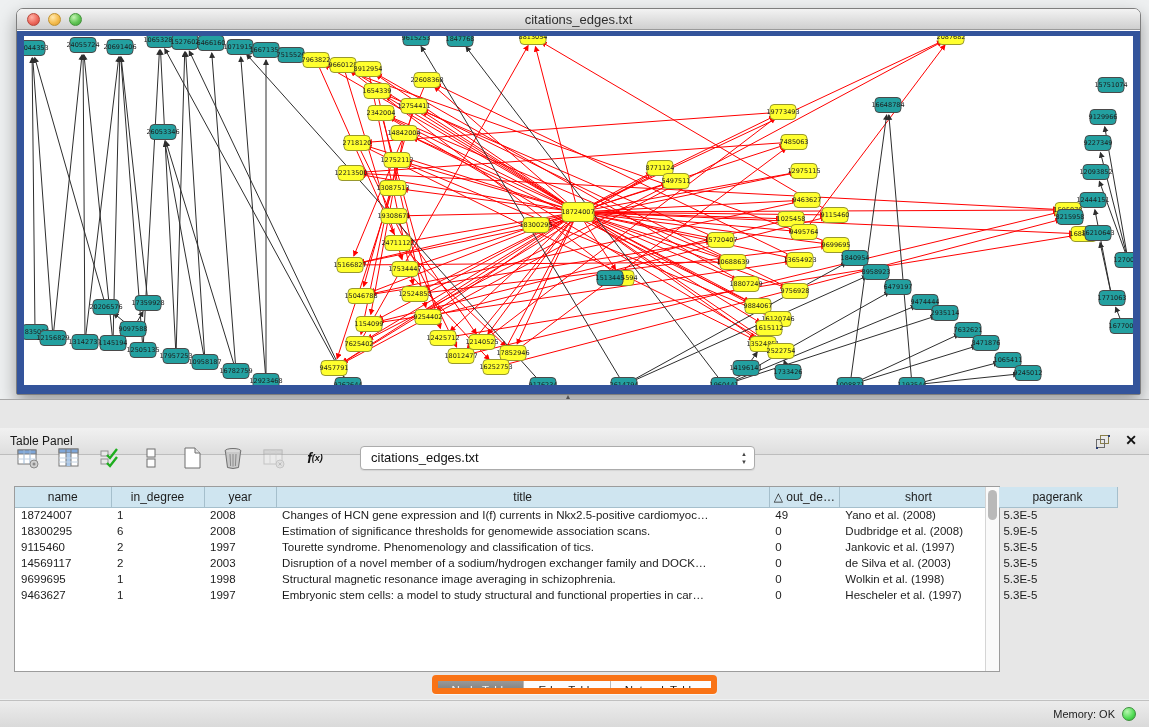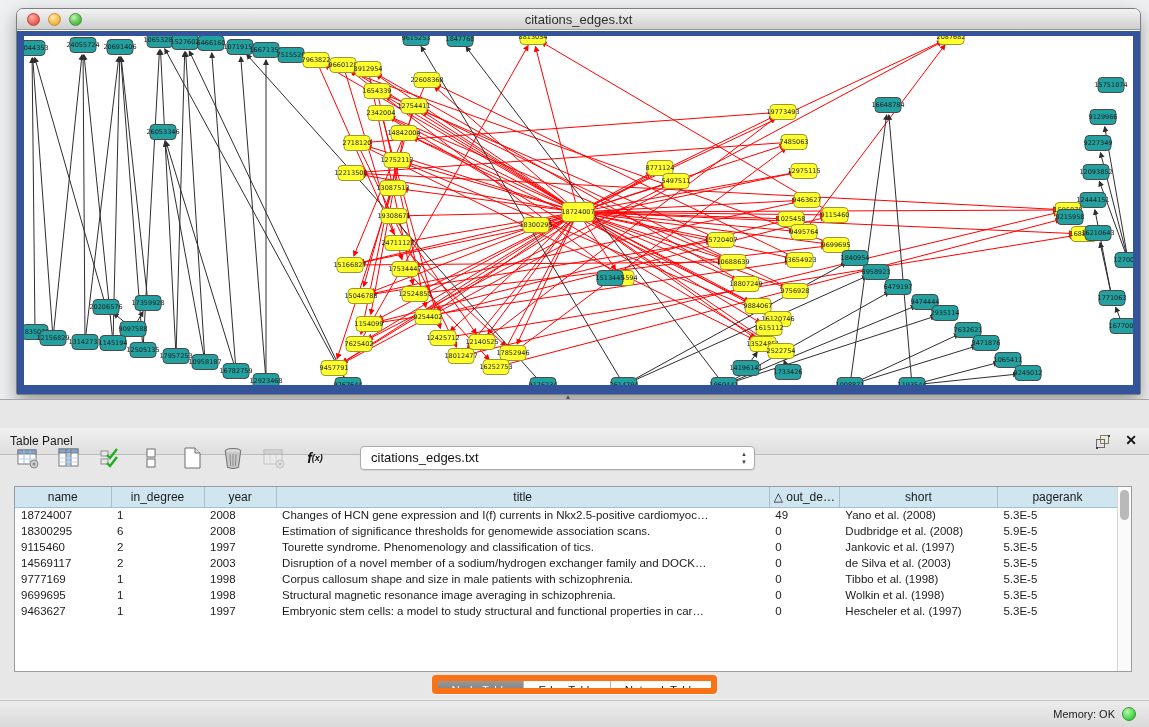--- a/index.html
+++ b/index.html
@@ -41,21 +41,21 @@
   .tbtn { width:28px; height:28px; display:flex; align-items:center; justify-content:center; cursor:pointer; }
   .tbtn.disabled { opacity:.45; }
   .fx { font-size:14px; font-style:italic; font-weight:bold; color:#111; }
   .fx small { font-size:9px; }
   .combo { margin-left:18px; width:395px; height:24px; background:#fff;
     border:1px solid #ababab; border-radius:4px; position:relative;
     font-size:13px; color:#111; line-height:22px; padding-left:10px;
     box-shadow:0 1px 1px rgba(0,0,0,.08); cursor:pointer; }
   .combo .steppers { position:absolute; right:7px; top:3px; font-size:6px; color:#444; line-height:8px; text-align:center; }
 
-  .tablewrap { position:absolute; left:14px; top:86px; width:1118px; height:186px;
+  .tablewrap { position:absolute; left:14px; top:86px; width:986px; height:186px;
     border:1px solid #9c9c9c; background:#fff; }
   .scrollcol { position:absolute; right:0; top:0; bottom:0; width:14px;
     background:#fafafa; border-left:1px solid #d5d5d5; }
   .thumb { position:absolute; left:2px; top:3px; width:9px; height:30px;
     background:#b9b9b9; border-radius:5px; }
   table { border-collapse:collapse; table-layout:fixed; width:1103px; }
   th { height:20px; background:#cfe5f0; border:1px solid #a5bfcc; border-top:none;
     font-size:12px; font-weight:normal; color:#1c1c1c; text-align:center;
     overflow:hidden; white-space:nowrap; }
   th:first-child { border-left:none; }
@@ -820,29 +820,20 @@
           <tr>
             <td>14569117</td>
             <td>2</td>
             <td>2003</td>
             <td>Disruption of a novel member of a sodium/hydrogen exchanger family and DOCK…</td>
             <td>0</td>
             <td class="center">de Silva et al. (2003)</td>
             <td>5.3E-5</td>
           </tr>
           <tr>
-            <td>9777169</td>
-            <td>1</td>
-            <td>1998</td>
-            <td>Corpus callosum shape and size in male patients with schizophrenia.</td>
-            <td>0</td>
-            <td class="center">Tibbo et al. (1998)</td>
-            <td>5.3E-5</td>
-          </tr>
-          <tr>
             <td>9699695</td>
             <td>1</td>
             <td>1998</td>
             <td>Structural magnetic resonance image averaging in schizophrenia.</td>
             <td>0</td>
             <td class="center">Wolkin et al. (1998)</td>
             <td>5.3E-5</td>
           </tr>
           <tr>
             <td>9463627</td>

